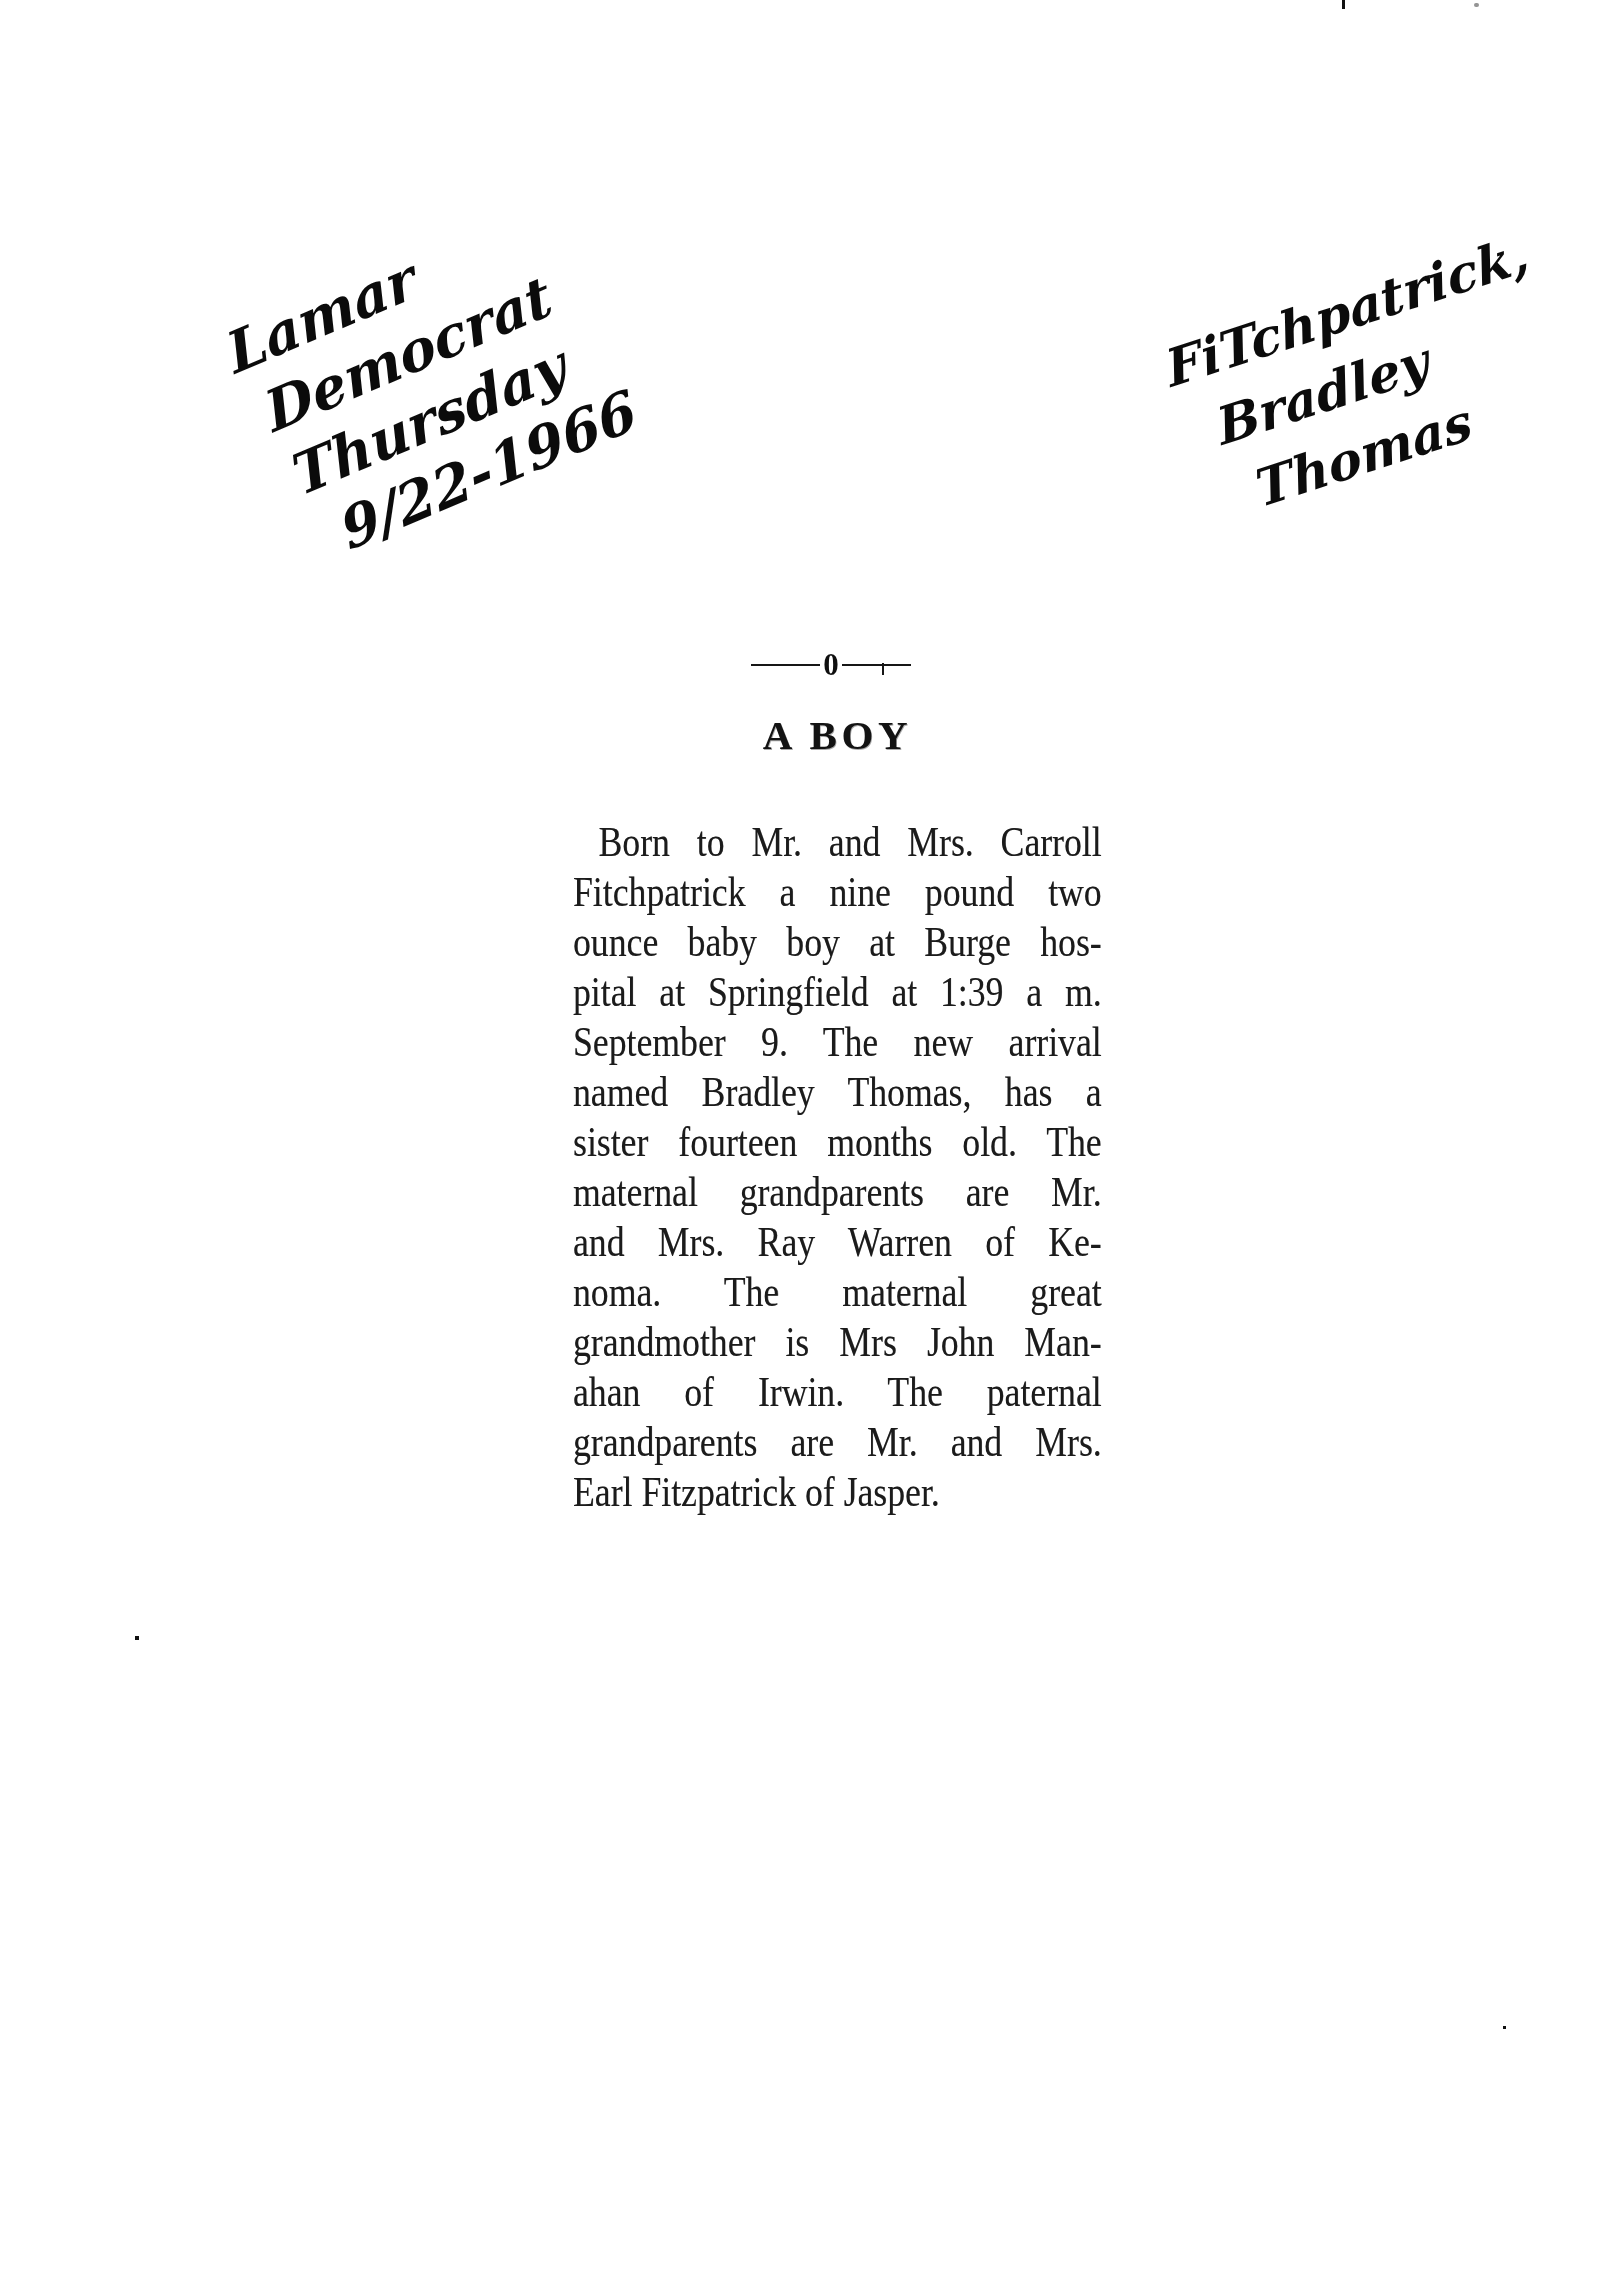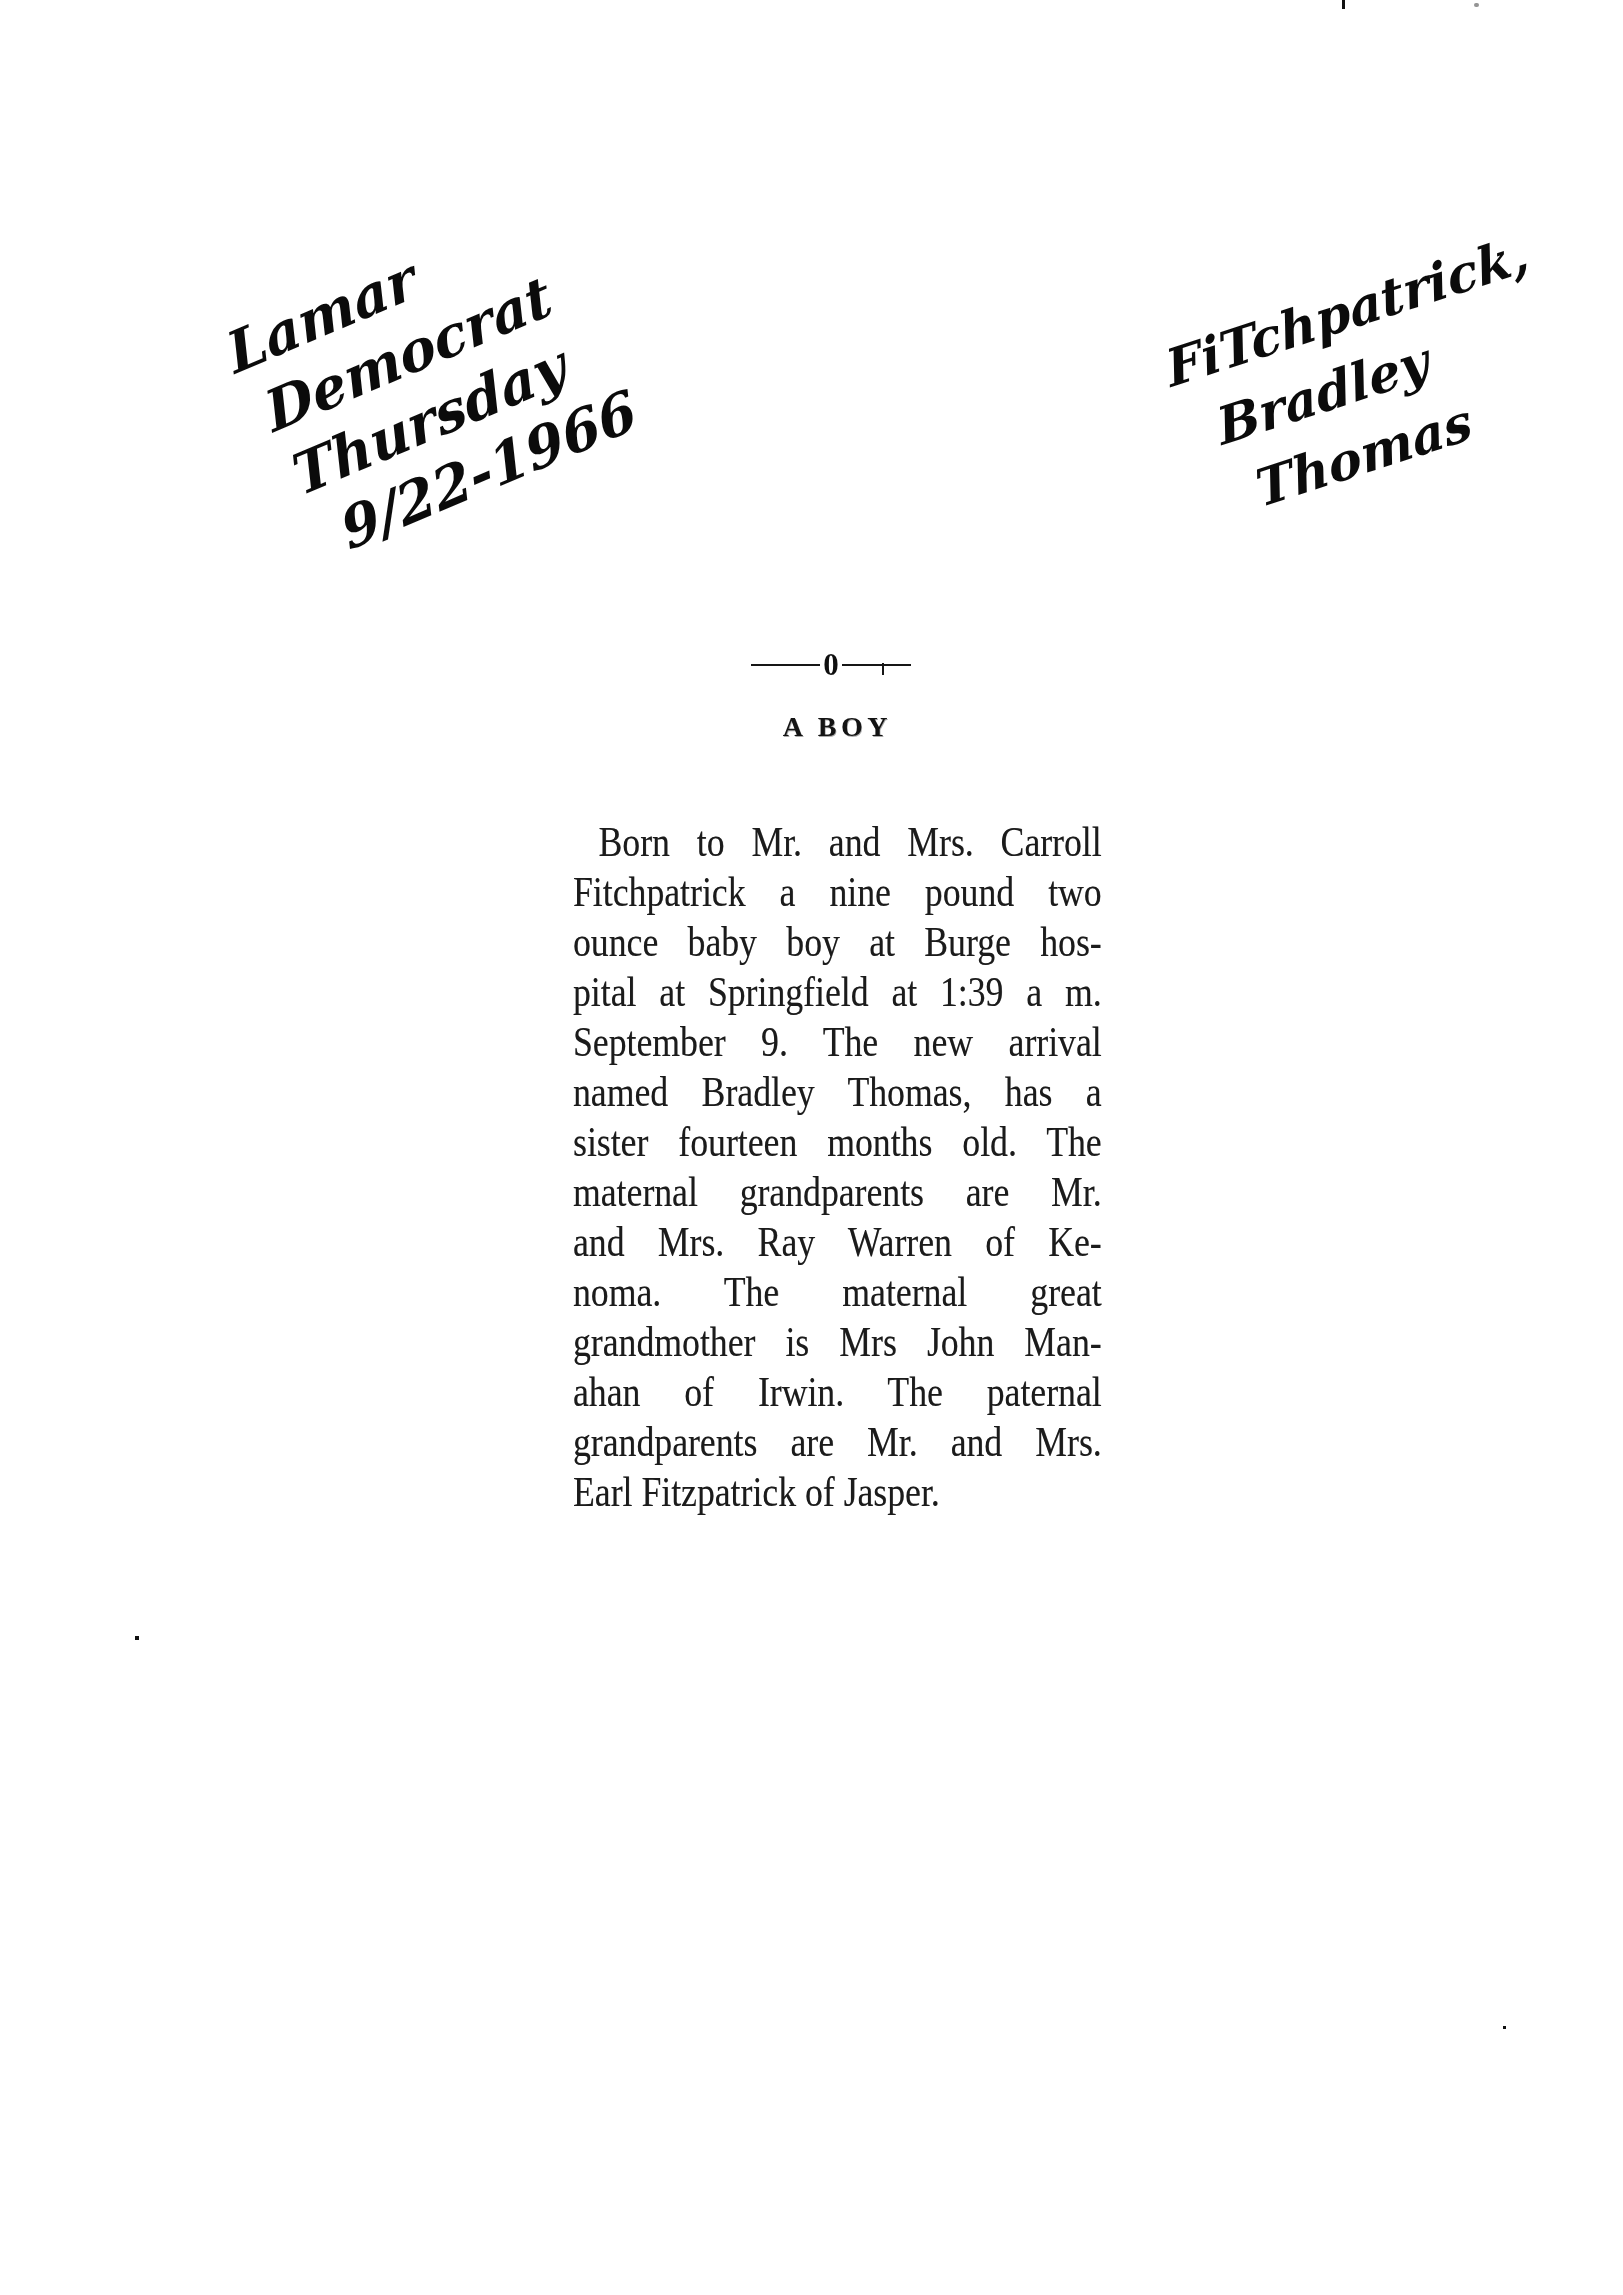--- a/index.html
+++ b/index.html
@@ -89,21 +89,21 @@
 
   
   .headline {
     position: absolute;
     left: 573px;
     top: 711px;
     width: 529px;
     text-align: center;
     font-family: "Liberation Serif", serif;
     font-weight: bold;
-    font-size: 28px;
+    font-size: 41px;
     letter-spacing: 4.6px;
     color: #131313;
     text-shadow: 0.7px 0.7px 0 rgba(10,10,10,0.35);
   }
 
   
   .body-column {
     position: absolute;
     left: 573px;
     top: 817px;

